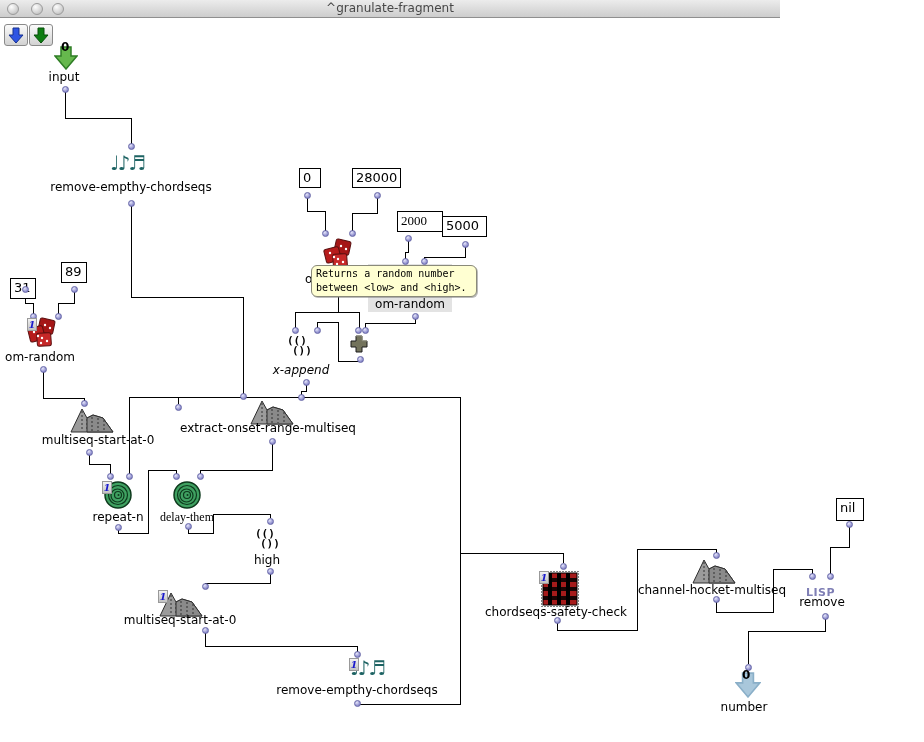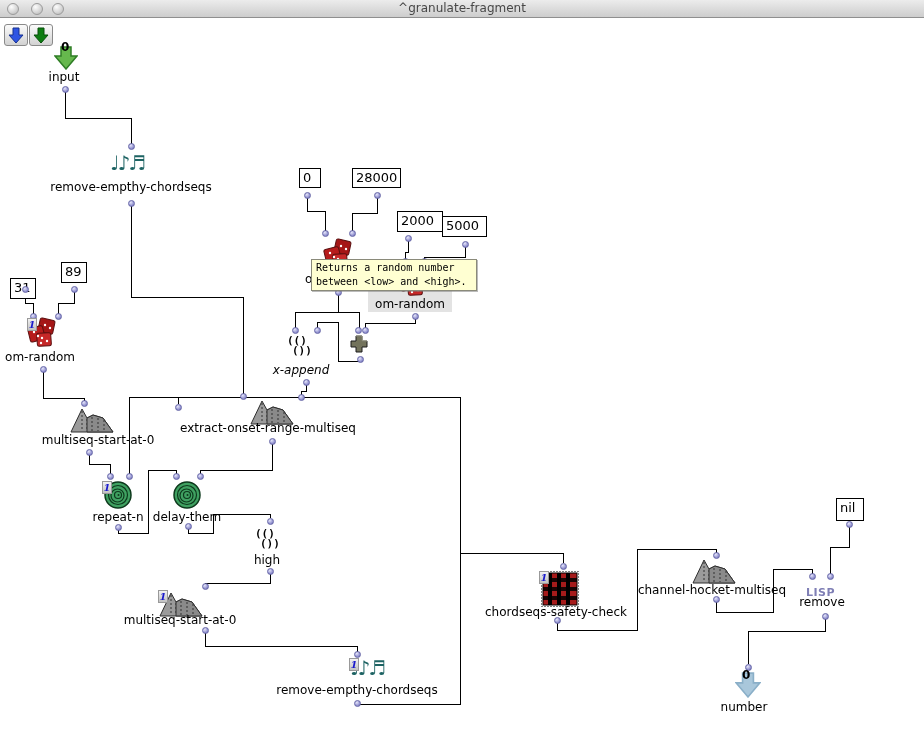--- a/index.html
+++ b/index.html
@@ -1,18 +1,18 @@
 <!DOCTYPE html>
 <html><head>
 <meta charset="utf-8">
 <style>
   html,body{margin:0;padding:0;background:#fff;}
   #window{position:relative;width:924px;height:742px;background:#fff;overflow:hidden;
           font-family:"DejaVu Sans","Liberation Sans",sans-serif;}
-  #titlebar{position:absolute;left:0;top:0;width:924px;height:17px;
+  #titlebar{position:absolute;left:0;top:0;width:780px;height:17px;
             background:linear-gradient(#ececec,#cdcdcd);border-bottom:1px solid #8f8f8f;}
   #title{position:absolute;left:0;top:0;width:100%;text-align:center;line-height:17px;
          font-size:12px;color:#474747;}
   .traffic{position:absolute;top:3px;width:12px;height:12px;border-radius:50%;
            background:radial-gradient(circle at 35% 30%,#fdfdfd,#d6d6d6 55%,#b2b2b2);
            border:1px solid #9b9b9b;box-sizing:border-box;}
   .toolbtn{position:absolute;top:24px;width:24px;height:22px;
            background:linear-gradient(#fbfbfb,#d2d2d2);border:1px solid #8a8a8a;
            border-radius:3px;box-sizing:border-box;text-align:center;padding-top:2px;}
   .node-label{position:absolute;width:220px;text-align:center;font-size:12px;color:#000;
@@ -95,21 +95,21 @@
       <div class="node-label nodelayer" style="left: -46px; top: 70px;">input</div>
       <div class="dot dotlayer" style="left: 61.5px; top: 85.5px;"></div>
       <div class="icon nodelayer" style="left: 110px; top: 150px; width: 40px; height: 28px;"><span class="notes-glyph">♩♪♬</span></div>
       <div class="node-label nodelayer" style="left: 21px; top: 180px;">remove-empthy-chordseqs</div>
       <div class="dot dotlayer" style="left: 127.5px; top: 142.5px;"></div>
       <div class="dot dotlayer" style="left: 127.5px; top: 199.5px;"></div>
       <div class="numbox nodelayer" style="left: 299px; top: 168px; width: 22px; height: 20px;">0</div>
       <div class="dot dotlayer" style="left: 303.5px; top: 191.5px;"></div>
       <div class="numbox nodelayer" style="left: 352px; top: 168px; width: 49px; height: 20px;">28000</div>
       <div class="dot dotlayer" style="left: 373.5px; top: 191.5px;"></div>
-      <div class="numbox nodelayer" style="left: 397px; top: 211px; width: 46px; height: 21px;">2000</div>
+      <div class="numbox nodelayer" style="left: 397px; top: 211px; width: 46px; height: 21px; font-family: Liberation Serif, serif;">2000</div>
       <div class="dot dotlayer" style="left: 404.5px; top: 234.5px;"></div>
       <div class="numbox nodelayer" style="left: 442px; top: 216px; width: 45px; height: 21px;">5000</div>
       <div class="dot dotlayer" style="left: 461.5px; top: 240.5px;"></div>
       <div class="icon nodelayer" style="left: 322px; top: 238px; width: 34px; height: 30px;"><svg width="36" height="33" viewBox="0 0 36 33">
      <g stroke="#5a0f0f" stroke-width="1">
       <rect x="13" y="2" width="15" height="14" rx="2" fill="#a51616" transform="rotate(12 20 9)"></rect>
       <rect x="3" y="10" width="15" height="14" rx="2" fill="#b71c1c" transform="rotate(-14 10 17)"></rect>
       <rect x="11" y="16" width="14" height="13" rx="2" fill="#c62828" transform="rotate(-4 18 22)"></rect>
      </g>
      <g fill="#fff">
@@ -218,21 +218,21 @@
       <div class="dot dotlayer" style="left: 106.5px; top: 472.5px;"></div>
       <div class="dot dotlayer" style="left: 125.5px; top: 472.5px;"></div>
       <div class="dot dotlayer" style="left: 114.5px; top: 523.5px;"></div>
       <div class="icon nodelayer" style="left: 172px; top: 480px; width: 30px; height: 30px;"><svg width="30" height="30" viewBox="0 0 30 30">
      <circle cx="15" cy="15" r="13" fill="#3fa161" stroke="#0e3a1d" stroke-width="1.5"></circle>
      <circle cx="15" cy="15" r="9.5" fill="none" stroke="#0e3a1d" stroke-width="1.2"></circle>
      <circle cx="14.5" cy="15.5" r="6.5" fill="none" stroke="#0e3a1d" stroke-width="1.2"></circle>
      <circle cx="15" cy="15" r="3.5" fill="none" stroke="#0e3a1d" stroke-width="1.2"></circle>
      <circle cx="15.5" cy="15" r="1" fill="#0e3a1d"></circle>
         </svg></div>
-      <div class="node-label nodelayer" style="left: 77px; top: 510px;">delay-them</div>
+      <div class="node-label nodelayer" style="left: 77px; top: 510px; font-family: Liberation Serif, serif;">delay-them</div>
       <div class="dot dotlayer" style="left: 172.5px; top: 472.5px;"></div>
       <div class="dot dotlayer" style="left: 196.5px; top: 472.5px;"></div>
       <div class="dot dotlayer" style="left: 184.5px; top: 522.5px;"></div>
       <div class="icon nodelayer" style="left: 255px; top: 529px; width: 26px; height: 22px;">
         <div class="list-glyph">(()</div>
         <div class="list-glyph" style="padding-left:5px">())</div>
       </div>
       <div class="node-label nodelayer" style="left: 157px; top: 553px;">high</div>
       <div class="dot dotlayer" style="left: 266.5px; top: 517.5px;"></div>
       <div class="dot dotlayer" style="left: 266.5px; top: 567.5px;"></div>
@@ -283,17 +283,17 @@
       <div class="dot dotlayer" style="left: 808.5px; top: 572.5px;"></div>
       <div class="dot dotlayer" style="left: 826.5px; top: 572.5px;"></div>
       <div class="dot dotlayer" style="left: 821.5px; top: 612.5px;"></div>
       <div class="icon nodelayer" style="left: 735px; top: 672px; width: 26px; height: 26px;"><svg width="26" height="26" viewBox="0 0 24 24">
      <path d="M7 1h10v9h6L12 23 1 10h6z" fill="#a9c7db" stroke="#8aafc8" stroke-width="1.5"></path>
         </svg></div>
       <div class="badge0" style="left: 742px; top: 668px;">0</div>
       <div class="node-label nodelayer" style="left: 634px; top: 700px;">number</div>
       <div class="dot dotlayer" style="left: 744.5px; top: 663.5px;"></div>
     </div>
-  <div id="tooltip" style="left: 311px; top: 259px; min-width: 156px;">
+  <div id="tooltip" style="left: 311px; top: 265px; min-width: 156px; border-radius: 6px;">
     <div>Returns a random number</div>
     <div>between &lt;low&gt; and &lt;high&gt;.</div>
   </div>
 </div>
 
 </body></html>

